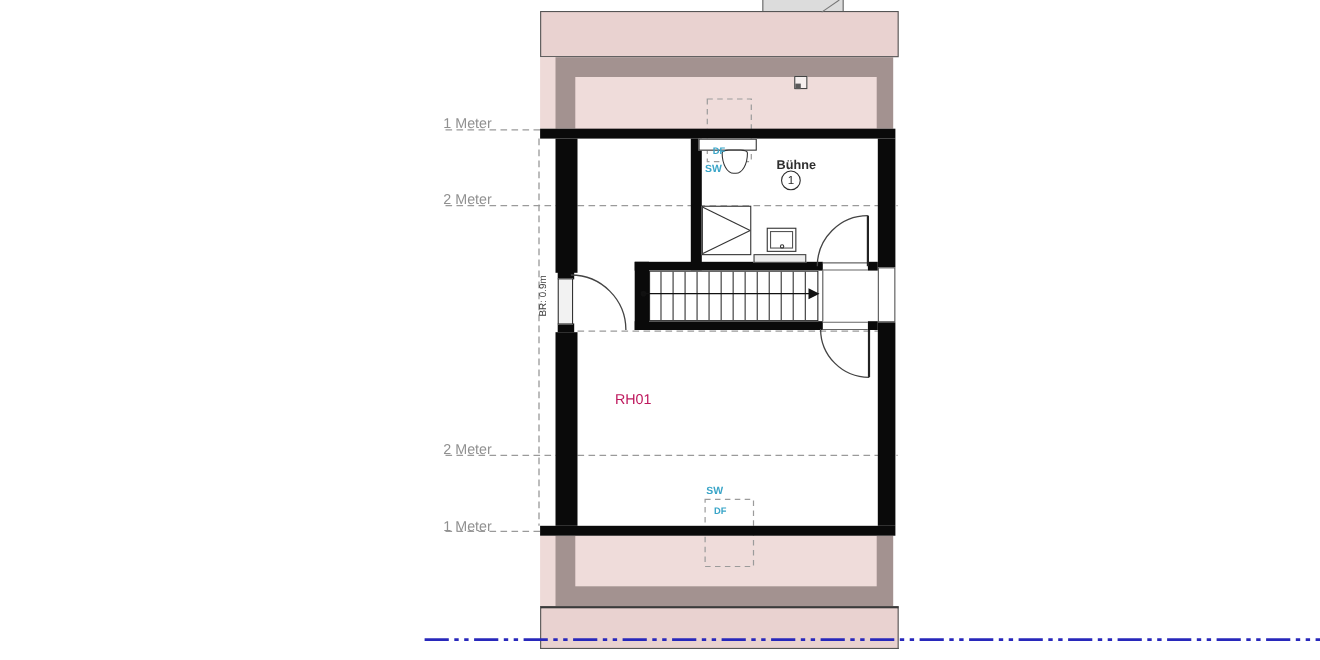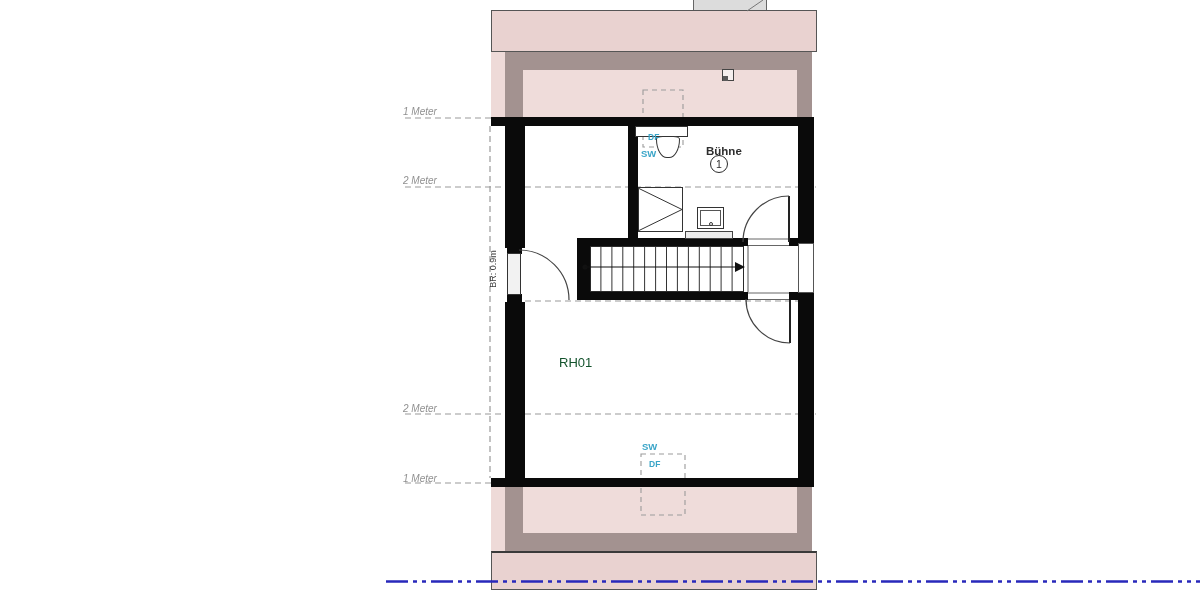--- a/index.html
+++ b/index.html
@@ -20,22 +20,22 @@
   .wall{background:#0a0a0a;}
 
   
   .fix{background:#ffffff;border:1px solid #333;box-sizing:border-box;}
   .counter{background:#ededed;border:1px solid #444;box-sizing:border-box;}
   .leaf{background:#f2f2f2;border:1px solid #333;box-sizing:border-box;}
   .hinge{background:#0a0a0a;}
   .treadbox{background:#ffffff;border:1px solid #2a2a2a;box-sizing:border-box;}
 
   
-  .meter-label{color:#909090;font-size:10px;line-height:11px;white-space:nowrap;font-style:italic;}
-  .room-label{color:#14532d;font-size:13px;line-height:13px;white-space:nowrap;text-align:center;}
+  .meter-label{color:#909090;font-size:13px;line-height:11px;white-space:nowrap;}
+  .room-label{color:#be185d;font-size:13px;line-height:13px;white-space:nowrap;text-align:center;}
   .buehne-label{color:#2e2e2e;font-size:11.5px;line-height:12px;white-space:nowrap;}
   .cyan-label{color:#3aa5c8;font-weight:bold;white-space:nowrap;}
   .circle-badge{
     width:18px;height:18px;border:1.3px solid #2b2b2b;border-radius:50%;
     display:flex;align-items:center;justify-content:center;
     font-size:10.5px;color:#2b2b2b;background:#fff;box-sizing:border-box;
   }
   .br-label{
     color:#3c3c3c;font-size:9px;white-space:nowrap;
     transform:translate(-50%,-50%) rotate(-90deg);

